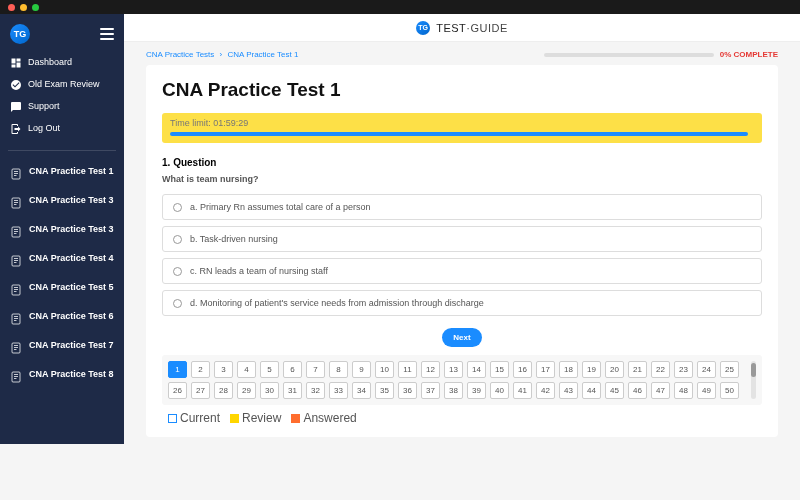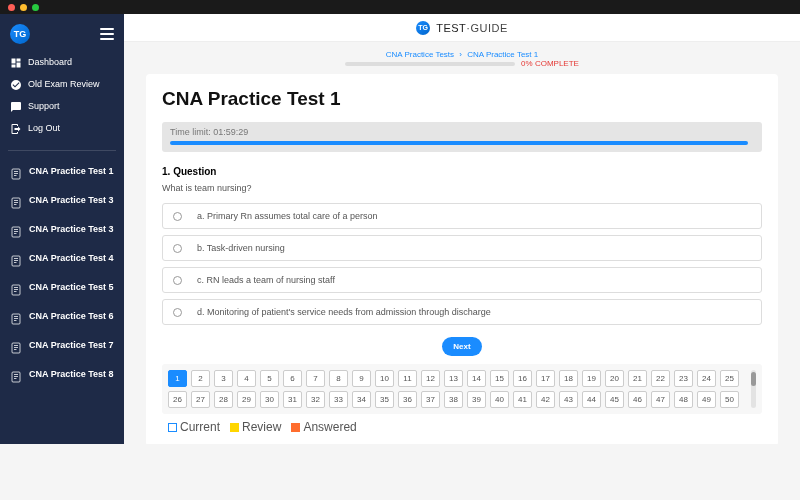--- a/index.html
+++ b/index.html
@@ -27,35 +27,35 @@
 .test-item .doc-icon svg { width: 12px; height: 14px; fill: none; stroke: #fff; stroke-width: 1.5; }
 .test-item .label { font-weight: 600; line-height: 1.3; }
 .main { flex: 1; background: #fff; position: relative; overflow: hidden; }
 .header { height: 28px; display: flex; align-items: center; justify-content: center; border-bottom: 1px solid #eee; gap: 6px; }
 .header-logo { width: 14px; height: 14px; border-radius: 50%; background: linear-gradient(135deg,#1a8cff,#0066cc); display: flex; align-items: center; justify-content: center; color: #fff; font-weight: bold; font-size: 7px; }
 .header-text { font-size: 11px; letter-spacing: 0.5px; color: #444; }
 .header-text b { font-weight: 400; color: #222; }
 .content-area { padding: 0 22px 10px; height: 458px; overflow-y: auto; background: #f5f5f5; }
 .content-area::-webkit-scrollbar { width: 5px; }
 .content-area::-webkit-scrollbar-thumb { background: #bbb; border-radius: 3px; }
-.top-bar { display: flex; justify-content: space-between; align-items: center; padding: 8px 0 6px; font-size: 8px; flex-direction: column; }
+.top-bar { display: flex; justify-content: space-between; align-items: center; padding: 8px 0 6px; font-size: 8px; }
 .breadcrumb { color: #1a8cff; }
 .breadcrumb .sep { color: #1a8cff; margin: 0 3px; }
 .progress-right { display: flex; align-items: center; gap: 6px; }
 .progress-track { width: 170px; height: 4px; background: #ddd; border-radius: 2px; }
-.complete-label { color: #e53935; font-weight: 400; font-size: 8px; }
+.complete-label { color: #e53935; font-weight: 700; font-size: 8px; }
 .card { background: #fff; border-radius: 4px; padding: 14px 16px 12px; }
 .title { font-size: 19px; font-weight: 800; color: #111; margin-bottom: 12px; }
-.timer-bar { background: #e5e5e5; border-radius: 3px; padding: 5px 8px 7px; margin-bottom: 14px; }
+.timer-bar { background: #fde047; border-radius: 3px; padding: 5px 8px 7px; margin-bottom: 14px; }
 .timer-text { font-size: 9px; color: #777; margin-bottom: 4px; }
 .timer-progress { height: 4px; background: #1a8cff; border-radius: 2px; width: 99%; }
 .q-heading { font-size: 10px; font-weight: 700; margin-bottom: 6px; }
-.q-text { font-size: 9px; color: #555; margin-bottom: 10px; }
+.q-text { font-size: 9px; color: #555; margin-bottom: 10px; font-weight: bold; }
 .answers { display: flex; flex-direction: column; gap: 6px; margin-bottom: 12px; }
-.answer { border: 1px solid #ddd; border-radius: 3px; padding: 7px 10px; display: flex; align-items: center; gap: 15px; cursor: pointer; font-size: 9px; color: #555; }
+.answer { border: 1px solid #ddd; border-radius: 3px; padding: 7px 10px; display: flex; align-items: center; gap: 8px; cursor: pointer; font-size: 9px; color: #555; }
 .radio { width: 9px; height: 9px; border: 1px solid #999; border-radius: 50%; flex-shrink: 0; }
 .next-row { display: flex; justify-content: center; margin-bottom: 8px; }
 .next-btn { background: #1a8cff; color: #fff; border: none; border-radius: 12px; padding: 5px 11px; font-size: 8px; font-weight: 600; cursor: pointer; }
 .nav-grid { background: #f7f7f7; border-radius: 3px; padding: 6px; display: flex; align-items: center; gap: 6px; }
 .grid-rows { display: flex; flex-direction: column; gap: 4px; flex: 1; }
 .grid-row { display: flex; gap: 4px; }
 .q-num { width: 19px; height: 17px; border: 1px solid #ccc; background: #fff; border-radius: 2px; display: flex; align-items: center; justify-content: center; font-size: 8px; color: #555; cursor: pointer; }
 .q-num.current { background: #1a8cff; color: #fff; border-color: #1a8cff; }
 .scroller { width: 5px; height: 38px; background: rgba(0,0,0,0.08); border-radius: 3px; position: relative; }
 .scroller::before { content: ""; position: absolute; top: 2px; left: 0; width: 5px; height: 14px; background: #999; border-radius: 3px; }

